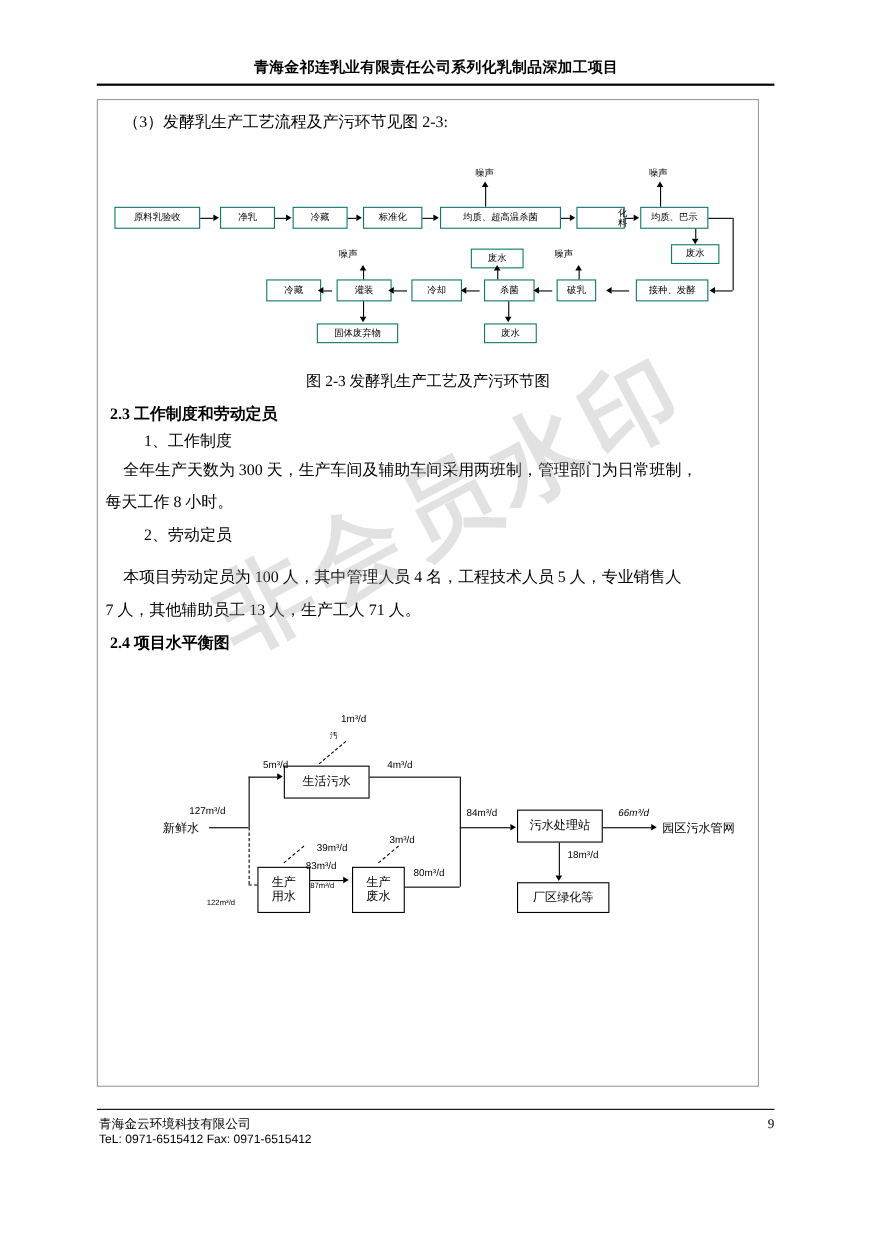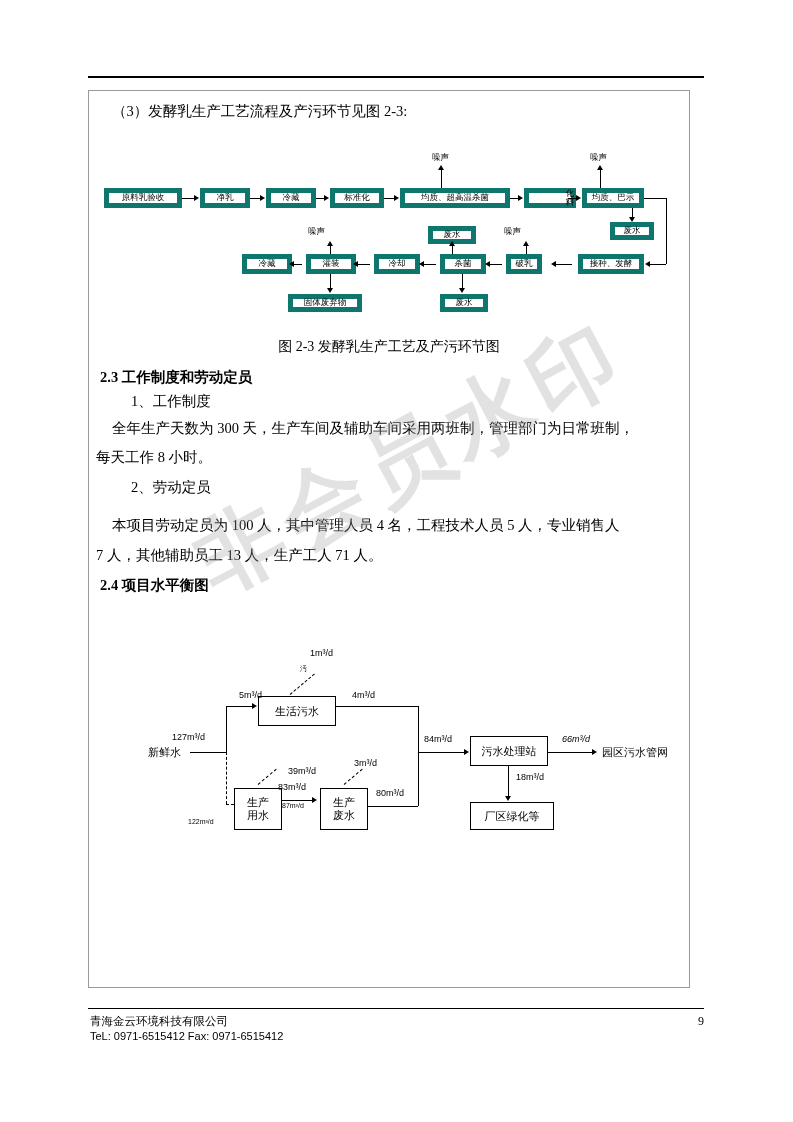--- a/index.html
+++ b/index.html
@@ -55,21 +55,21 @@
   .caption {
     position: absolute;
     width: 602px;
     text-align: center;
     font-size: 14px;
   }
   
   .box {
     position: absolute;
     box-sizing: border-box;
-    border: 5px solid #0f766e;
+    border: 1px solid #0f766e;
     background: #fff;
     font-size: 8.5px;
     line-height: 1.1;
     display: flex;
     align-items: center;
     justify-content: center;
     text-align: center;
     font-family: "Liberation Sans", "DejaVu Sans", sans-serif;
     padding: 0 1px;
   }
@@ -198,20 +198,21 @@
     width: 704px;
     text-align: right;
     font-size: 12px;
   }
 </style>
 </head>
 <body>
 
 <div class="page">
 
+  <div class="header-title">青海金祁连乳业有限责任公司系列化乳制品深加工项目</div>
   <div class="header-rule"></div>
 
   <div class="frame"></div>
 
   <div class="txt" style="left:112px; top:100px;">（3）发酵乳生产工艺流程及产污环节见图 2-3:</div>
 
   <div>
 
     <div class="lbl" style="left:432px; top:152px;">噪声</div>
     <div class="lbl" style="left:590px; top:152px;">噪声</div>

